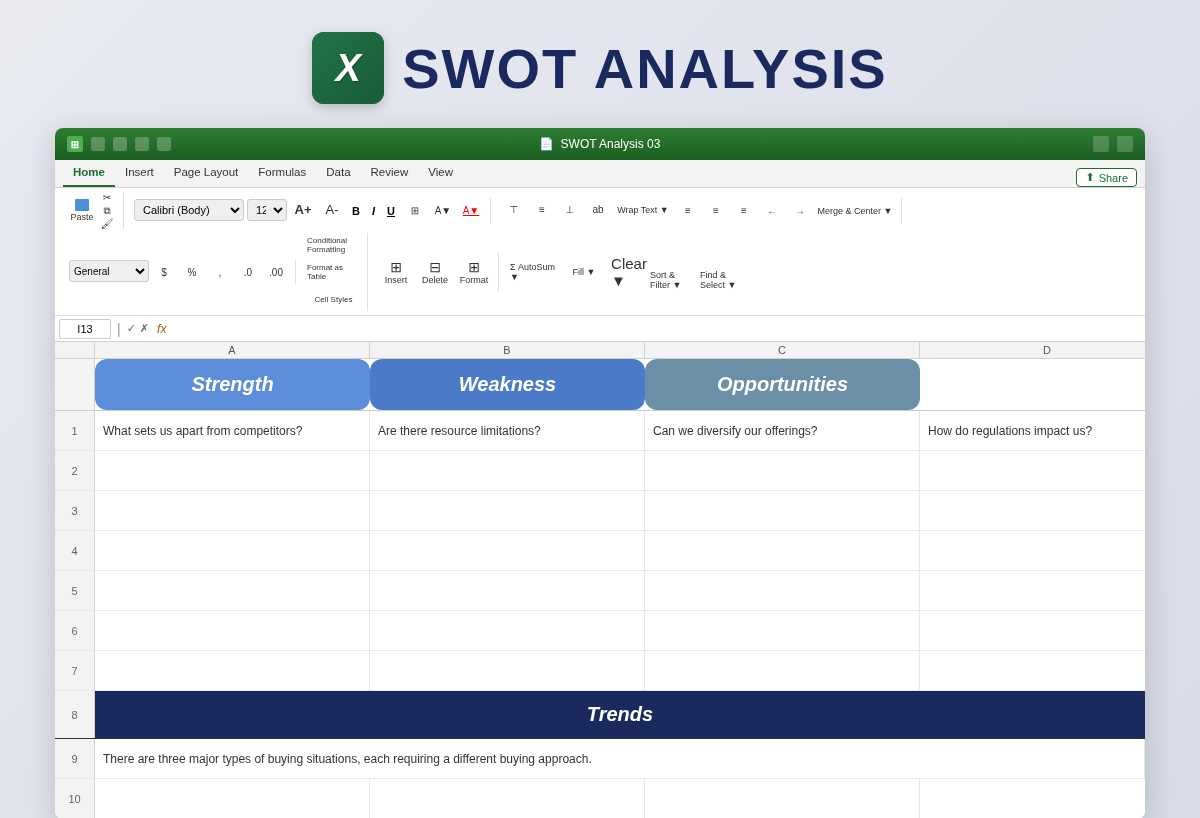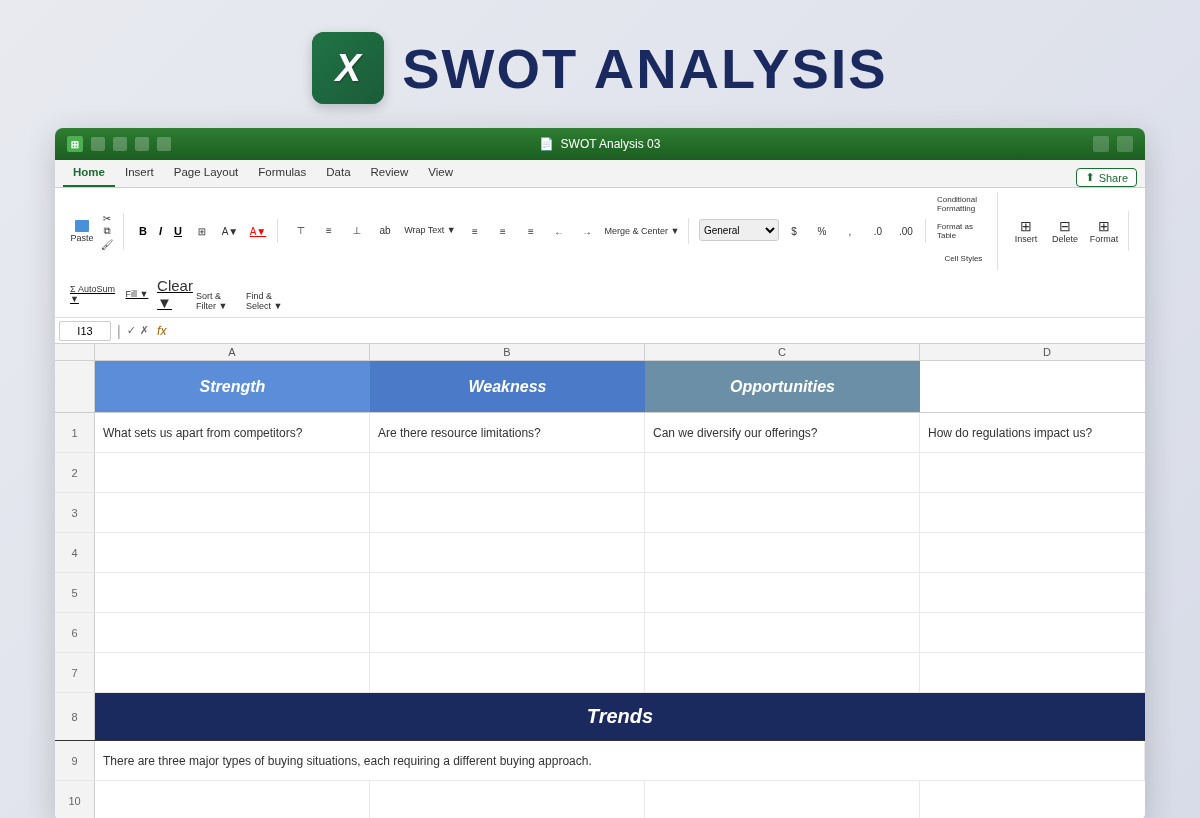--- a/index.html
+++ b/index.html
@@ -322,24 +322,25 @@
 
     
     .swot-header-row {
       display: flex;
       height: 52px;
     }
     .swot-header-cell {
       display: flex;
       align-items: center;
       justify-content: center;
-      font-size: 16px;
+      font-size: 20px;
       font-weight: 700;
       color: white;
       font-style: italic;
+      border-radius: 12px;
     }
     .strength-header { background: #5b8dd9; }
     .weakness-header { background: #4a7ac8; }
     .opportunities-header { background: #6b8fa6; }
     .threats-header { background: #4a6b9a; }
     .trends-label {
       color: white;
       font-size: 20px;
       font-weight: 700;
       font-style: italic;
@@ -405,20 +406,30 @@
         </div>
       </div>
       <div style="display:flex;flex-direction:column;gap:2px;">
         <div class="tool-btn" style="width:20px;height:11px;">✂</div>
         <div class="tool-btn" style="width:20px;height:11px;">⧉</div>
         <div class="tool-btn" style="width:20px;height:11px;">🖌</div>
       </div>
     </div>
 
     <div class="tool-group">
+      <div style="display:flex;gap:3px;align-items:center;margin-bottom:2px;">
+        <select class="font-select">
+          <option>Calibri (Body)</option>
+        </select>
+        <select class="font-size-select">
+          <option>12</option>
+        </select>
+        <div class="tool-btn" style="font-size:13px;font-weight:bold;">A+</div>
+        <div class="tool-btn" style="font-size:13px;">A-</div>
+      </div>
       <div style="display:flex;gap:2px;align-items:center;">
         <button class="tool-text-btn">B</button>
         <button class="tool-text-btn" style="font-style:italic;">I</button>
         <button class="tool-text-btn" style="text-decoration:underline;">U</button>
         <div class="tool-btn">⊞</div>
         <div class="tool-btn">A▼</div>
         <div class="tool-btn" style="text-decoration:underline;color:red;">A▼</div>
       </div>
     </div>
 
@@ -474,21 +485,21 @@
             <span>Delete</span>
         </div>
         <div class="tool-btn" style="flex-direction:column;height:40px;font-size:9px;width:36px;">
           <span style="font-size:14px;">⊞</span>
             <span>Format</span>
         </div>
       </div>
     </div>
 
     <div class="tool-group">
-      <div style="display:flex;gap:2px;text-decoration:underline;">
+      <div style="display:flex;gap:9px;">
         <div class="tool-btn" style="font-size:9px;width:48px;">Σ AutoSum ▼</div>
         <div class="tool-btn" style="font-size:9px;width:36px;">Fill ▼</div>
         <div class="tool-btn" style="font-size:15px;width:36px;">Clear ▼</div>
       </div>
       <div style="display:flex;gap:2px;margin-top:15px;">
         <div class="tool-btn" style="font-size:9px;width:48px;">Sort &amp; Filter ▼</div>
         <div class="tool-btn" style="font-size:9px;width:48px;">Find &amp; Select ▼</div>
       </div>
     </div>
   </div>

